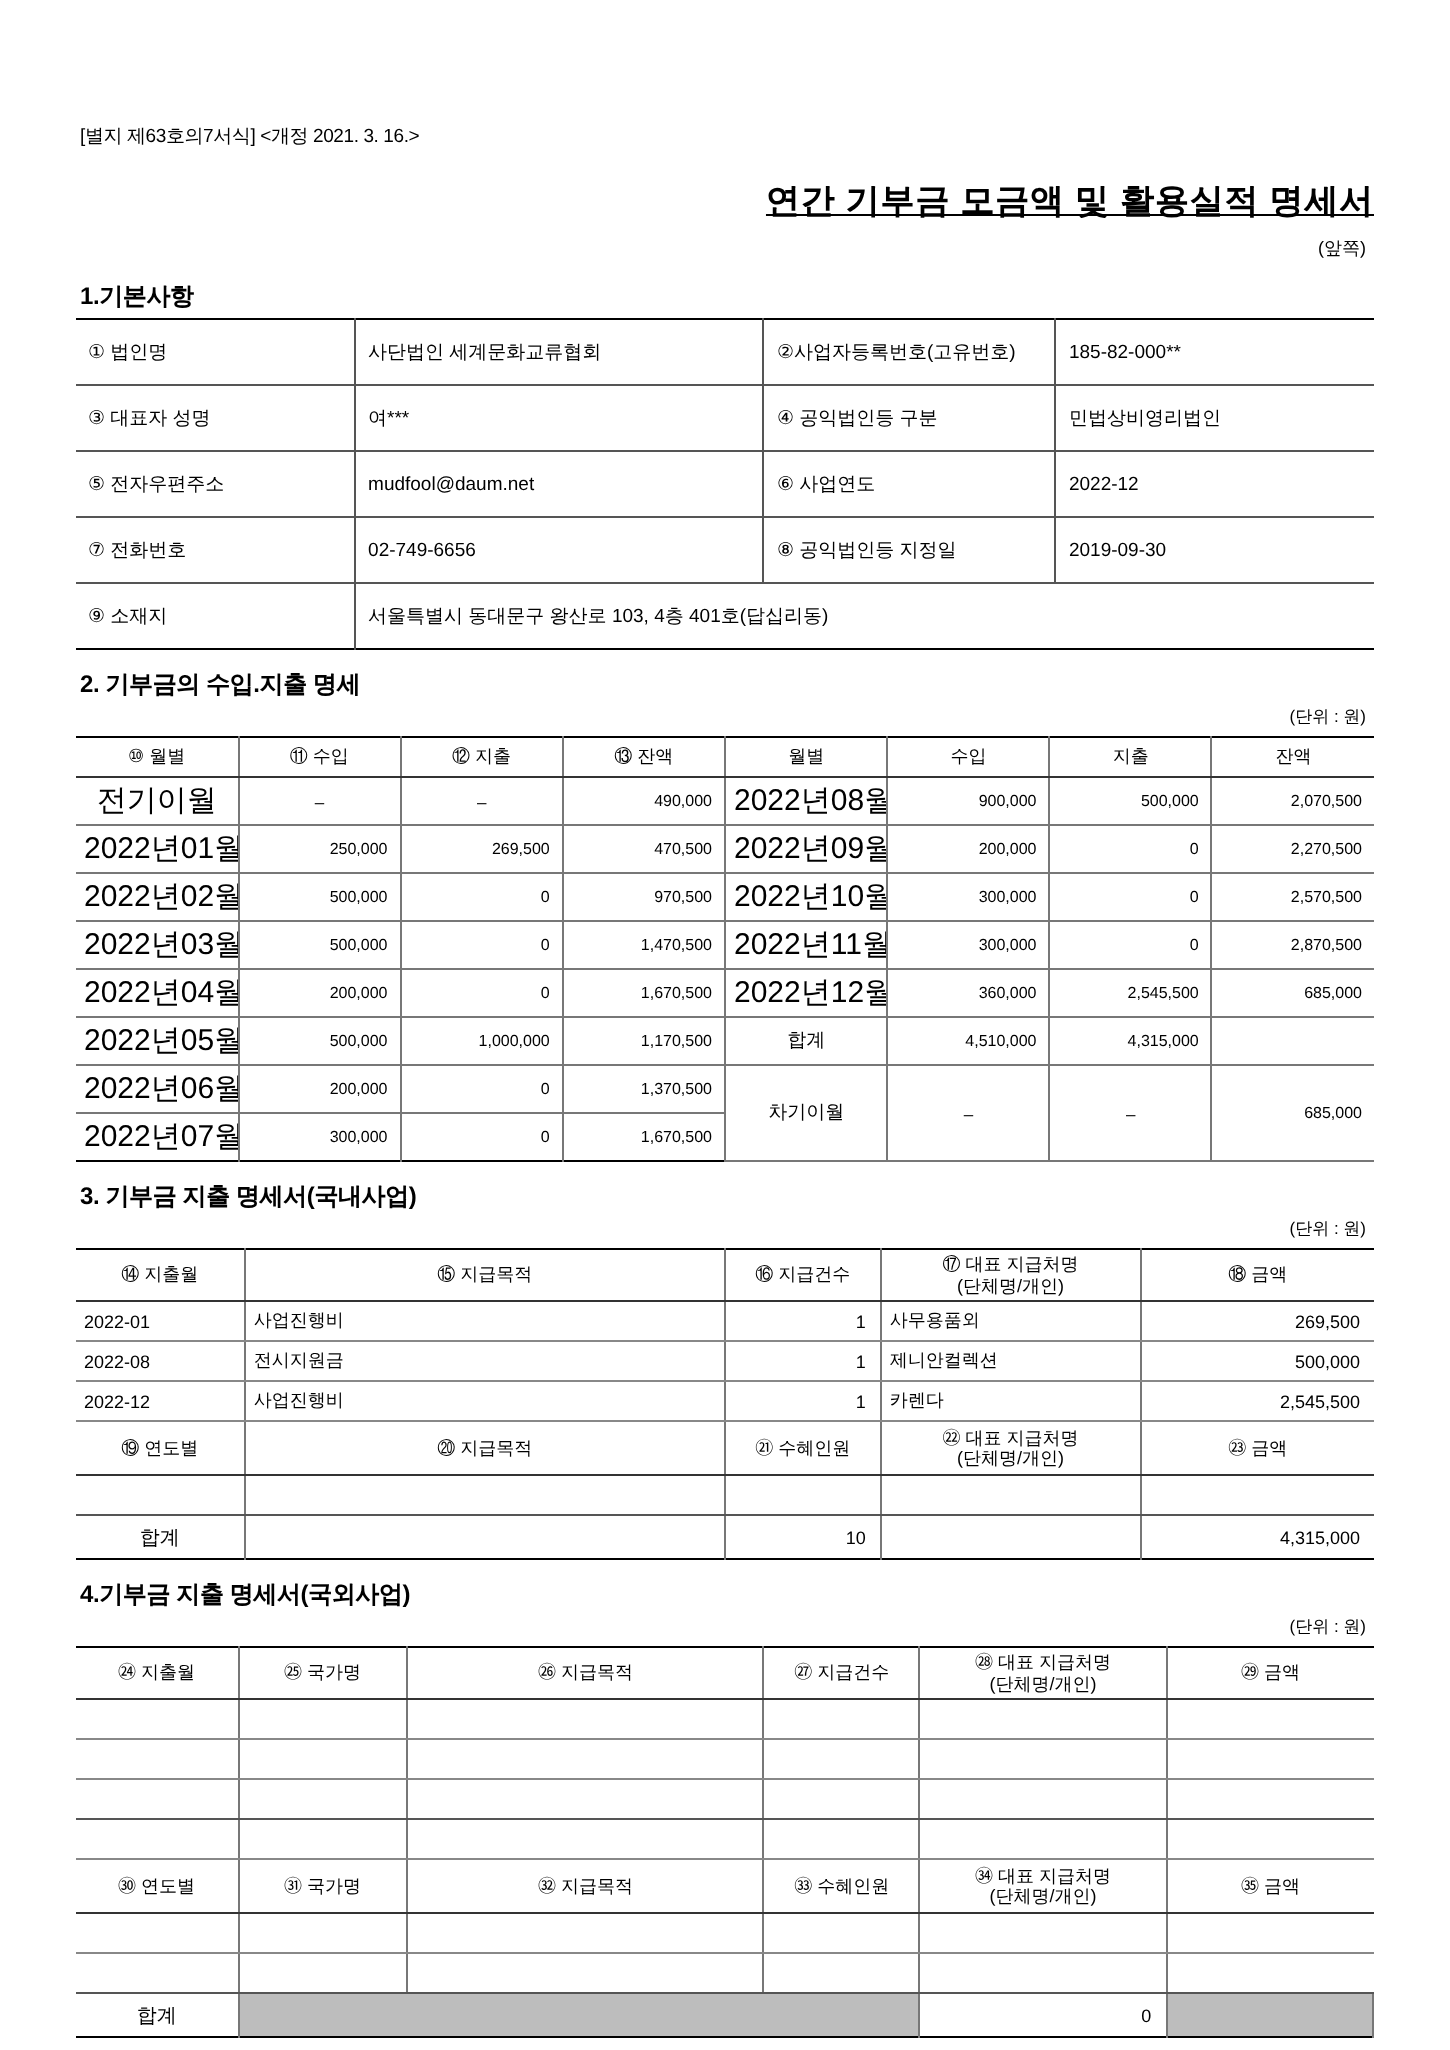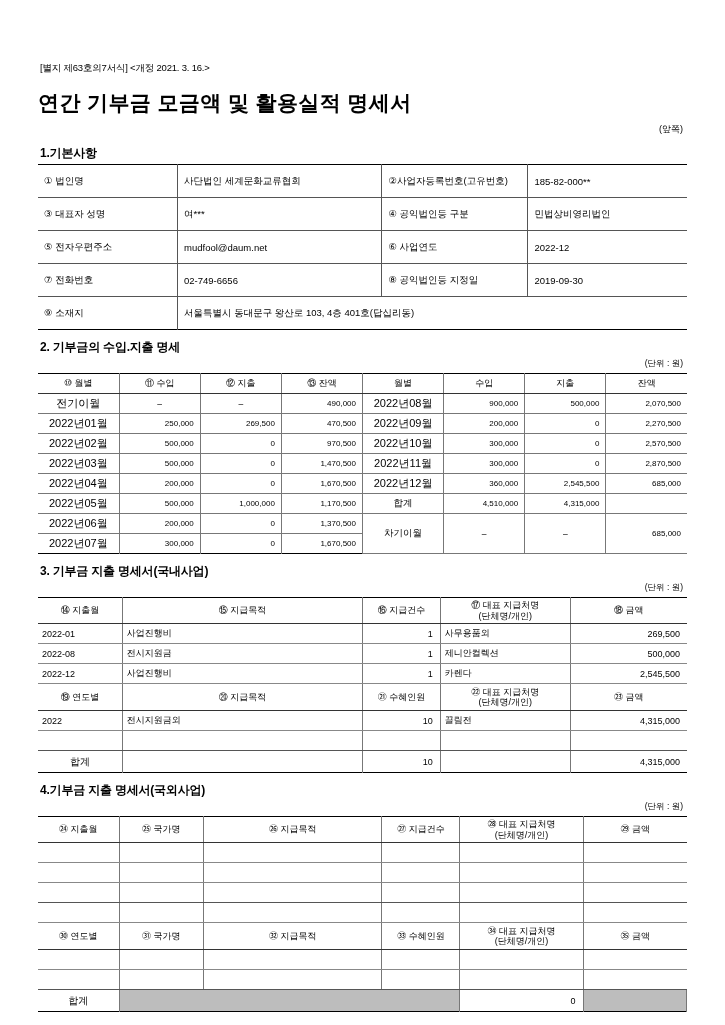--- a/index.html
+++ b/index.html
@@ -23,25 +23,26 @@
   }
 
   .form-code {
     font-size: 9.5px;
     letter-spacing: -0.2px;
     margin: 0 0 14px 2px;
     white-space: nowrap;
   }
 
   .doc-title {
-    text-align: left;
-    font-size: 21px;
+    text-align: right;
+    font-size: 17px;
     font-weight: bold;
     letter-spacing: 0.4px;
     margin: 0 0 6px 0;
+    text-decoration: underline;
   }
 
   .side-note {
     text-align: right;
     font-size: 9px;
     margin: 0 4px 9px 0;
   }
 
   .section-title {
     font-size: 12px;
@@ -105,21 +106,21 @@
   .t-flow th {
     border-top: none;
     border-bottom: 0.9px solid #333;
     border-left: 0.6px solid #777;
     border-right: none;
     text-align: center;
     height: 20px;
     font-size: 9px;
   }
   .t-flow th:first-child { border-left: none; }
-  .t-flow .mon { text-align: center; font-size: 11px; }
+  .t-flow .mon { text-align: center; font-size: 15px; }
   .t-flow .num { text-align: right; font-size: 8px; padding-right: 6px; }
   .t-flow .ctr { text-align: center; }
   .t-flow .sum { text-align: center; font-size: 9.5px; }
   .t-flow .tall { height: 38px; vertical-align: middle; }
 
   
   .t-det { border-top: 1.3px solid #000; border-bottom: 1.3px solid #000; }
   .t-det th {
     border-top: none;
     border-bottom: 0.9px solid #333;
@@ -355,27 +356,20 @@
       <tr class="subhead">
         <th>⑲ 연도별</th>
         <th>⑳ 지급목적</th>
         <th>㉑ 수혜인원</th>
         <th>
           <span>㉒ 대표 지급처명</span><br>
           <span>(단체명/개인)</span>
         </th>
         <th>㉓ 금액</th>
       </tr>
-      <tr>
-        <td class="c">2022</td>
-        <td class="l">전시지원금외</td>
-        <td class="r">10</td>
-        <td class="l">끌림전</td>
-        <td class="r">4,315,000</td>
-      </tr>
       <tr class="empty sep">
         <td class="c"></td>
         <td class="l"></td>
         <td class="r"></td>
         <td class="l"></td>
         <td class="r"></td>
       </tr>
       <tr class="total">
         <td class="lab">합계</td>
         <td class="l"></td>

